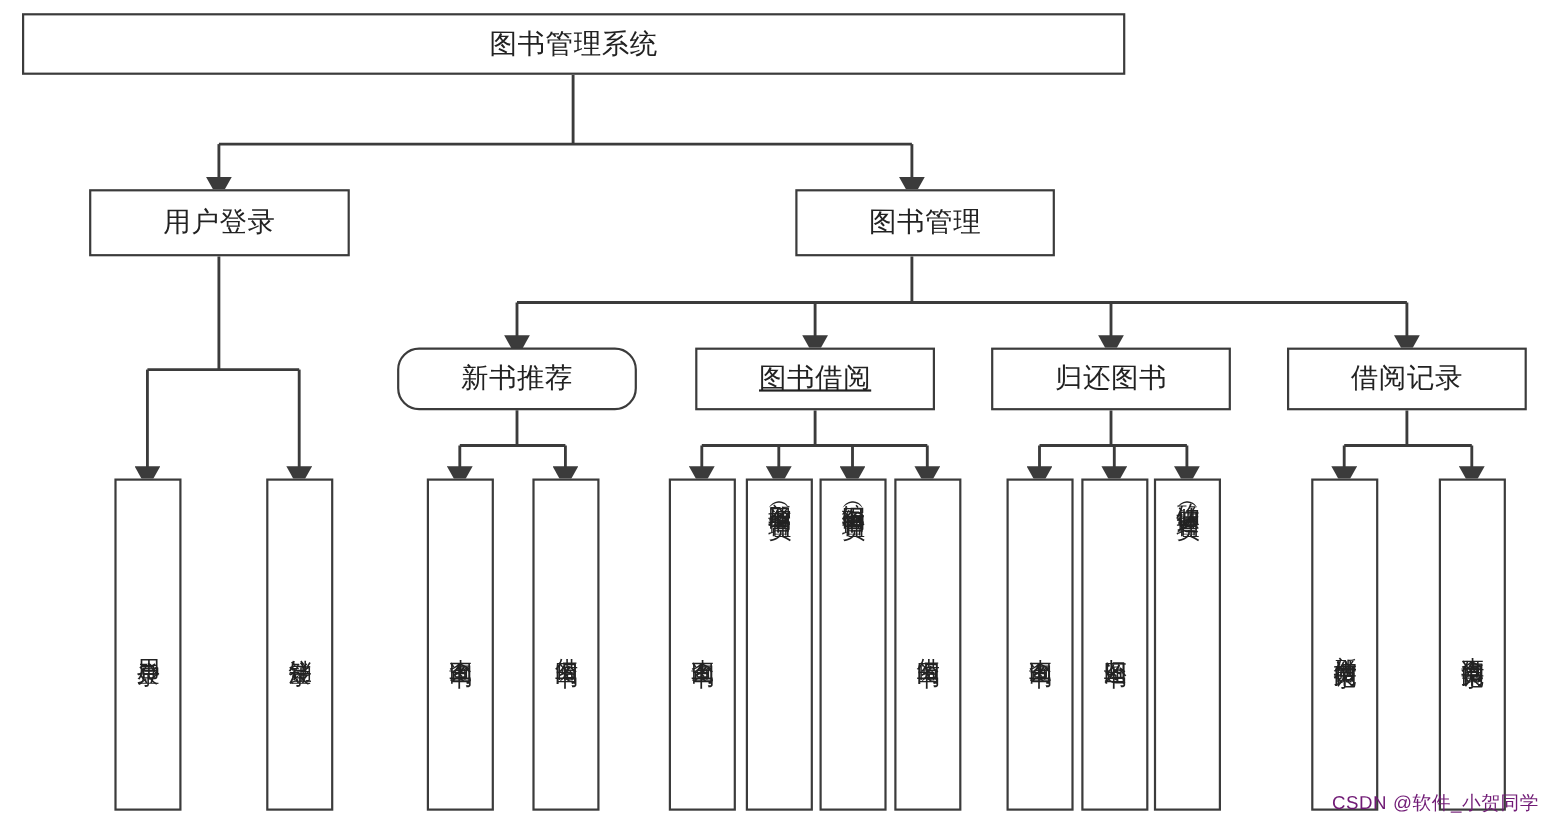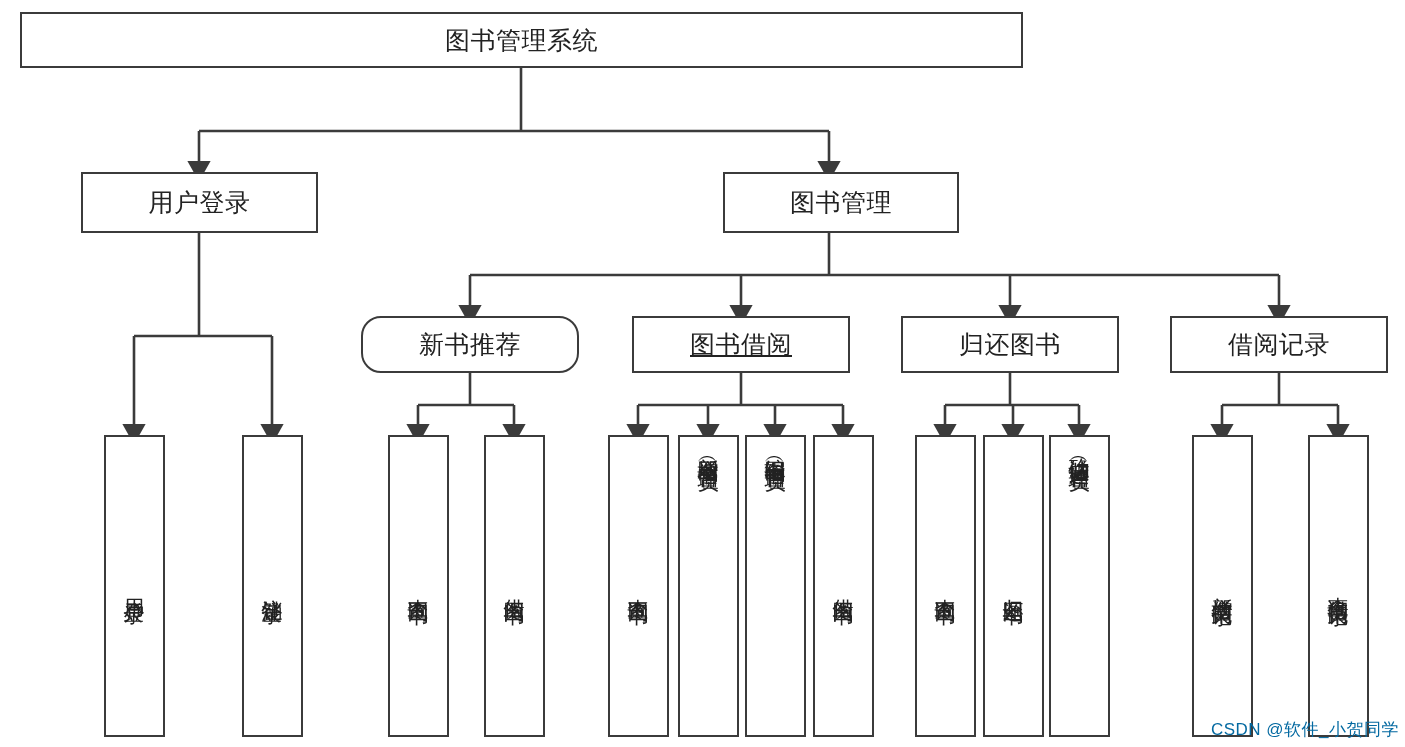--- a/index.html
+++ b/index.html
@@ -50,21 +50,21 @@
     top: 0;
     width: 1405px;
     height: 747px;
     pointer-events: none;
   }
   .watermark {
     position: absolute;
     right: 6px;
     bottom: 6px;
     font-size: 17px;
-    color: #0369a1;
+    color: #701a75;
     letter-spacing: 0.5px;
     white-space: nowrap;
     margin-top: 48px;
   }
 </style>
 </head>
 <body>
 
 <div id="canvas">
 

